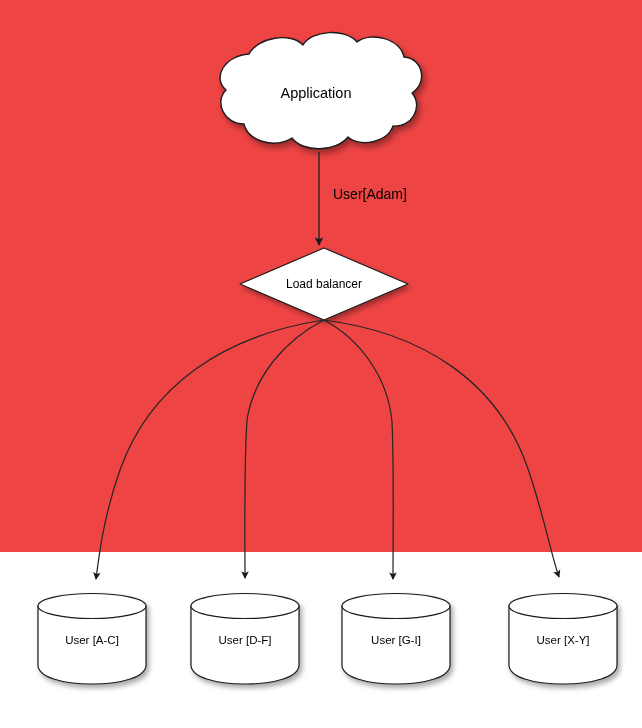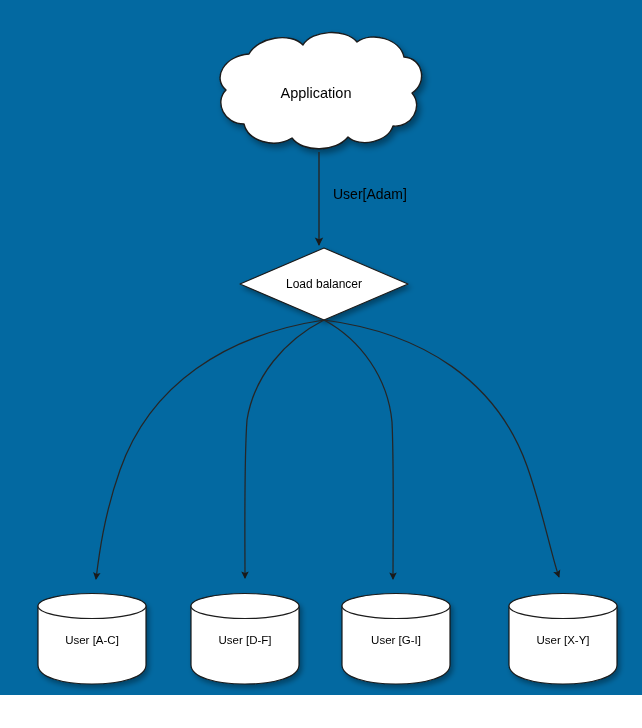--- a/index.html
+++ b/index.html
@@ -10,22 +10,22 @@
   }
   body {
     width: 642px;
     height: 728px;
     font-family: "Liberation Sans", sans-serif;
     overflow: hidden;
   }
   #diagram-root {
     position: relative;
     width: 642px;
-    height: 695px;
-    background: #0369a1;
+    height: 552px;
+    background: #ef4444;
   }
   #diagram-svg {
     position: absolute;
     top: 0;
     left: 0;
     width: 642px;
     height: 728px;
     display: block;
   }
   .node-label {

